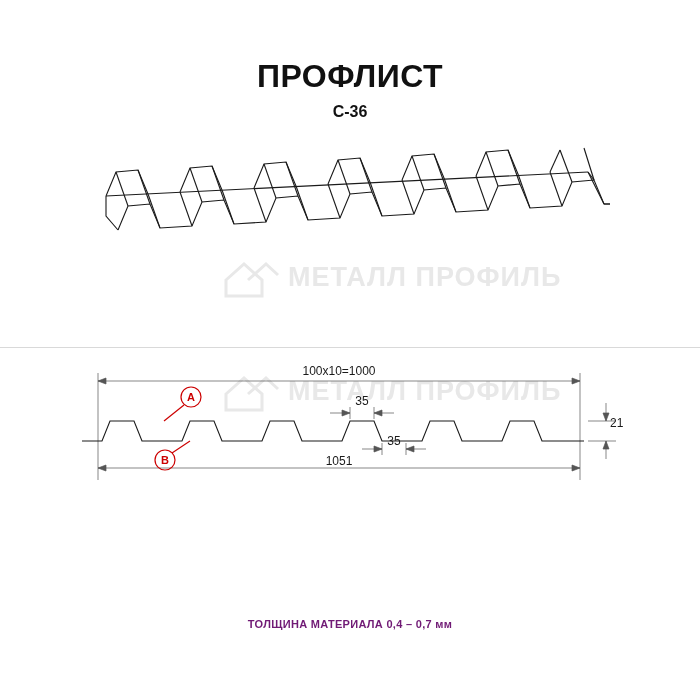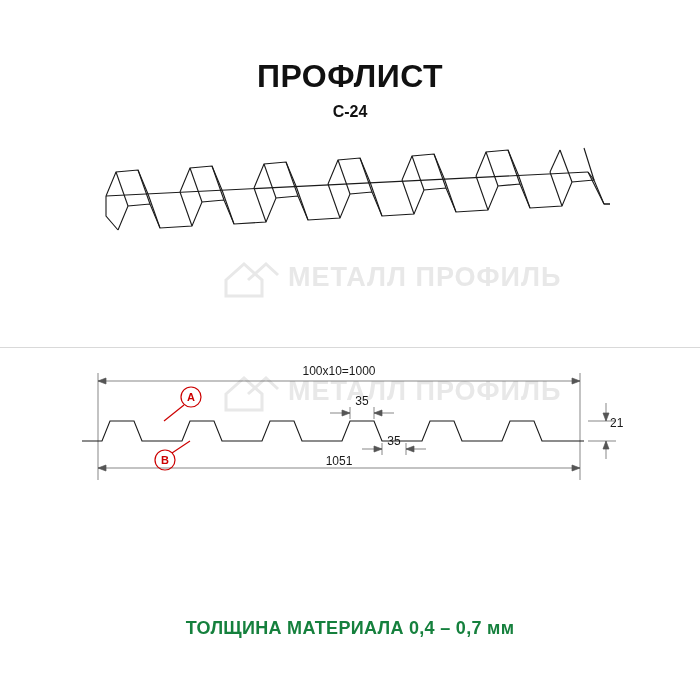--- a/index.html
+++ b/index.html
@@ -65,24 +65,24 @@
     top: 355px;
     width: 560px;
     height: 140px;
   }
   .footer {
     position: absolute;
     left: 0;
     top: 618px;
     width: 700px;
     text-align: center;
-    font-size: 18px;
+    font-size: 11px;
     font-weight: bold;
     letter-spacing: 0.3px;
-    color: #15803d;
+    color: #701a75;
   }
   .wm {
     position: absolute;
     pointer-events: none;
     color: #e8e8e8;
     font-weight: bold;
     white-space: nowrap;
     font-size: 27px;
     letter-spacing: 1px;
   }
@@ -98,21 +98,21 @@
   .red { fill: none; stroke: #cc0000; stroke-width: 1.2; }
   .redtxt { fill: #cc0000; font-size: 11px; font-weight: bold; font-family: "Liberation Sans", sans-serif; }
   .dim { fill: #1a1a1a; font-size: 12px; font-family: "Liberation Sans", sans-serif; }
 </style>
 </head>
 <body>
 
 <div class="page">
 
   <div class="title">ПРОФЛИСТ</div>
-  <div class="subtitle">С-24</div>
+  <div class="subtitle">С-36</div>
 
   <div class="hero">
     <svg width="540" height="130" viewBox="0 0 540 130">
       <g class="ln">
 
         <path d="M18 46 L500 22"></path>
         <path d="M18 46 L18 66 L30 80"></path>
 
         <path d="M30 80
                  L40 56 L62 54 L72 78

